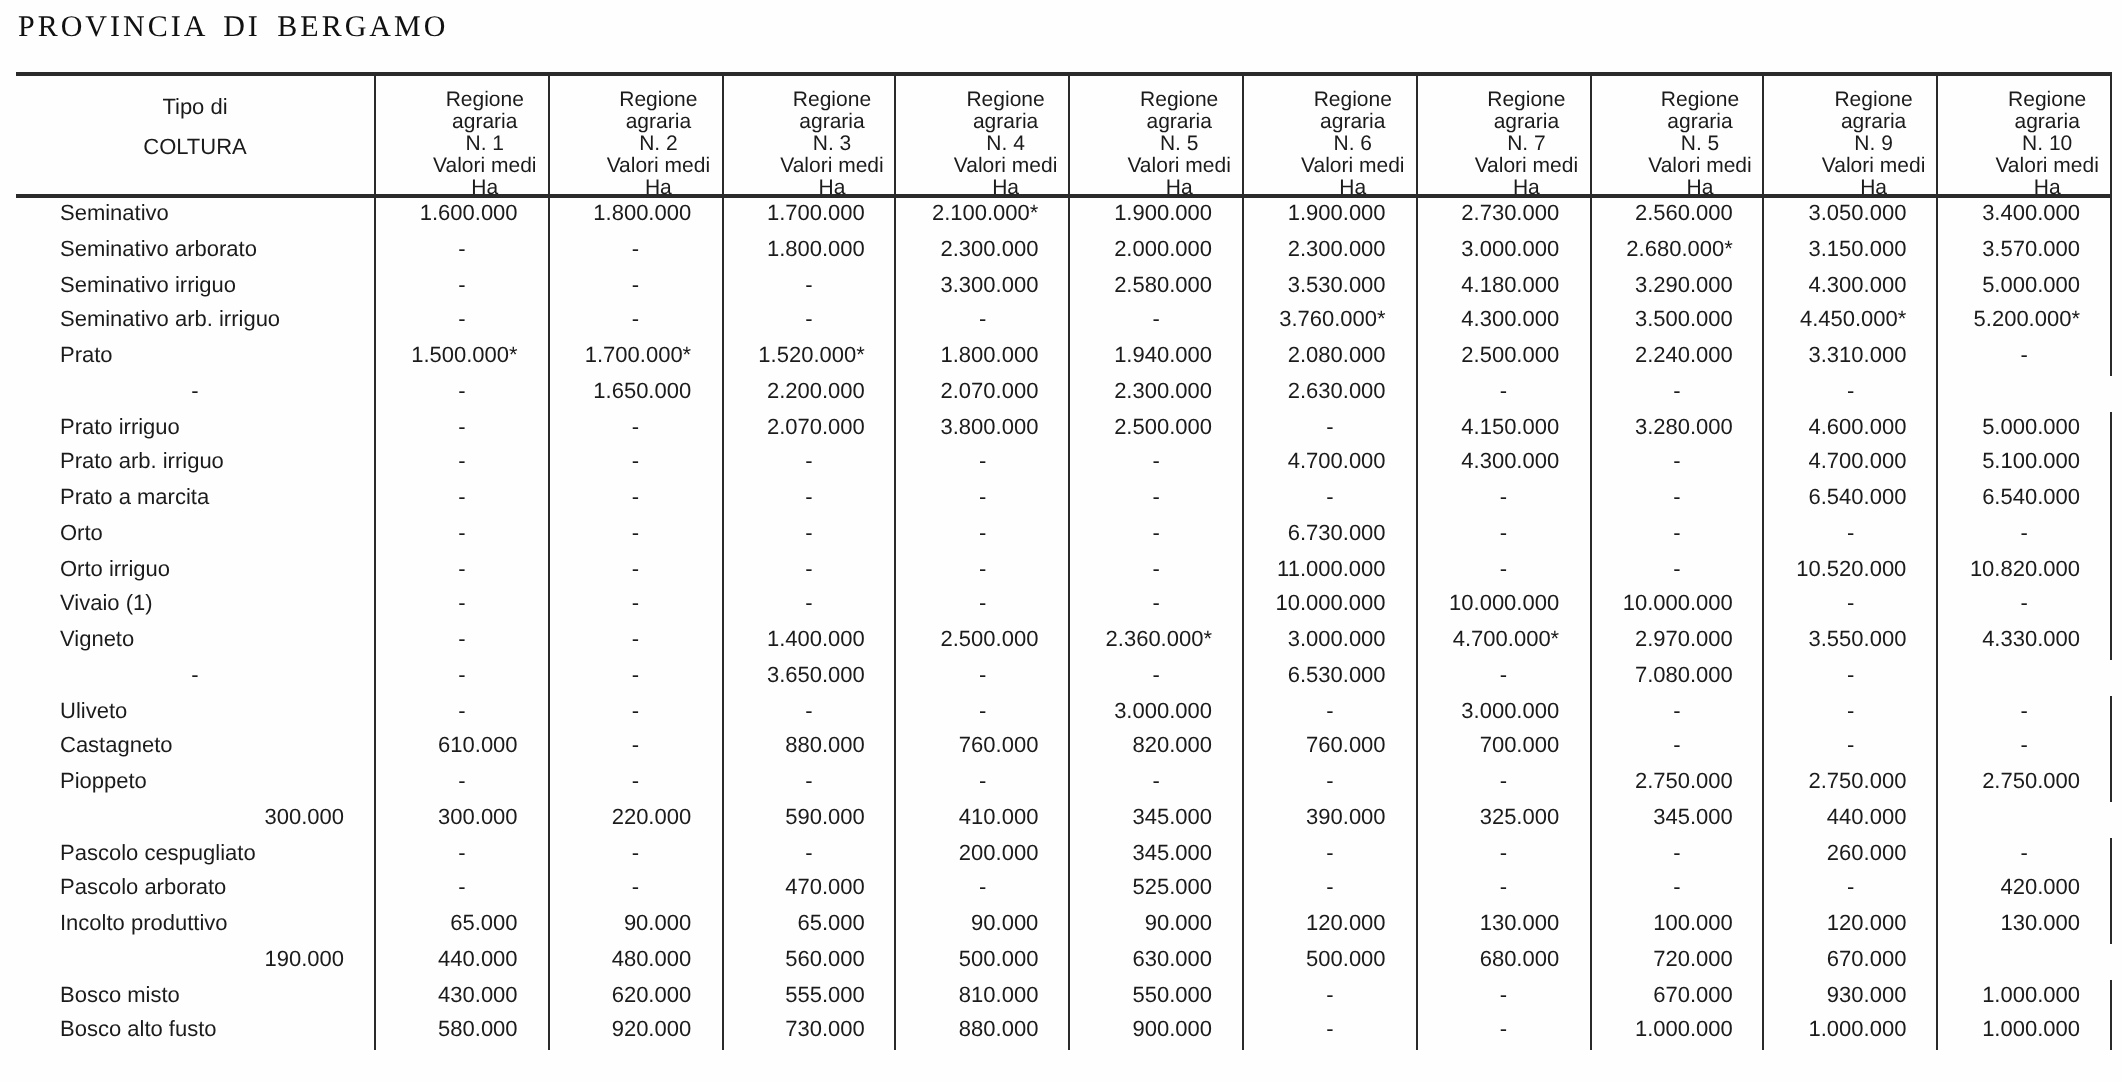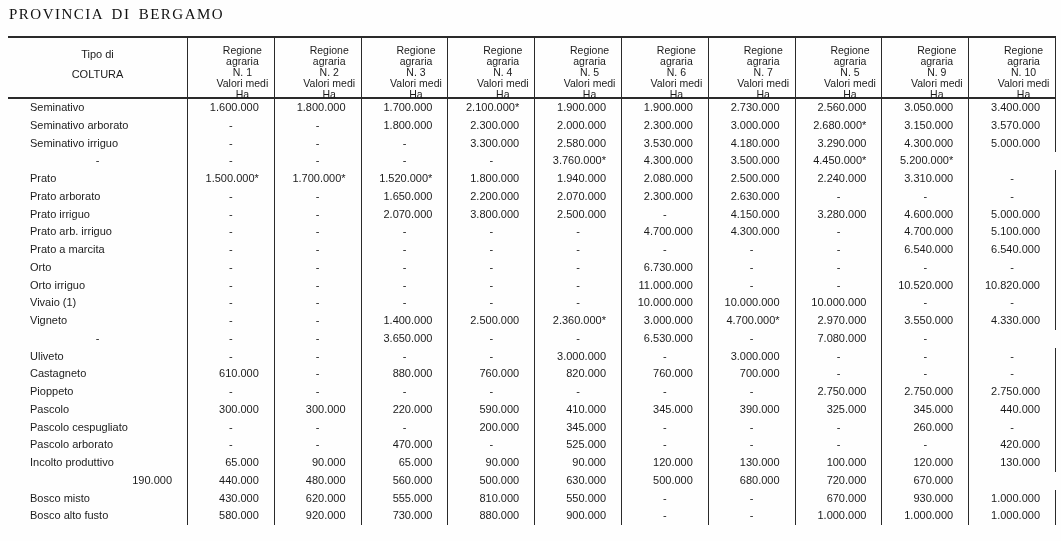--- a/index.html
+++ b/index.html
@@ -147,20 +147,21 @@
         <div class="cell val dash">-</div>
         <div class="cell val">3.300.000</div>
         <div class="cell val">2.580.000</div>
         <div class="cell val">3.530.000</div>
         <div class="cell val">4.180.000</div>
         <div class="cell val">3.290.000</div>
         <div class="cell val">4.300.000</div>
         <div class="cell val">5.000.000</div>
       </div>
       <div class="trow">
+        <div class="cell label">Seminativo arb. irriguo</div>
         <div class="cell val dash">-</div>
         <div class="cell val dash">-</div>
         <div class="cell val dash">-</div>
         <div class="cell val dash">-</div>
         <div class="cell val dash">-</div>
         <div class="cell val">3.760.000*</div>
         <div class="cell val">4.300.000</div>
         <div class="cell val">3.500.000</div>
         <div class="cell val">4.450.000*</div>
         <div class="cell val">5.200.000*</div>
@@ -172,21 +173,20 @@
         <div class="cell val">1.520.000*</div>
         <div class="cell val">1.800.000</div>
         <div class="cell val">1.940.000</div>
         <div class="cell val">2.080.000</div>
         <div class="cell val">2.500.000</div>
         <div class="cell val">2.240.000</div>
         <div class="cell val">3.310.000</div>
         <div class="cell val dash">-</div>
       </div>
       <div class="trow">
-        <div class="cell label">Prato arborato</div>
         <div class="cell val dash">-</div>
         <div class="cell val dash">-</div>
         <div class="cell val">1.650.000</div>
         <div class="cell val">2.200.000</div>
         <div class="cell val">2.070.000</div>
         <div class="cell val">2.300.000</div>
         <div class="cell val">2.630.000</div>
         <div class="cell val dash">-</div>
         <div class="cell val dash">-</div>
         <div class="cell val dash">-</div>
@@ -327,21 +327,20 @@
         <div class="cell val dash">-</div>
         <div class="cell val dash">-</div>
         <div class="cell val dash">-</div>
         <div class="cell val dash">-</div>
         <div class="cell val dash">-</div>
         <div class="cell val">2.750.000</div>
         <div class="cell val">2.750.000</div>
         <div class="cell val">2.750.000</div>
       </div>
       <div class="trow">
-        <div class="cell label">Pascolo</div>
         <div class="cell val">300.000</div>
         <div class="cell val">300.000</div>
         <div class="cell val">220.000</div>
         <div class="cell val">590.000</div>
         <div class="cell val">410.000</div>
         <div class="cell val">345.000</div>
         <div class="cell val">390.000</div>
         <div class="cell val">325.000</div>
         <div class="cell val">345.000</div>
         <div class="cell val">440.000</div>

